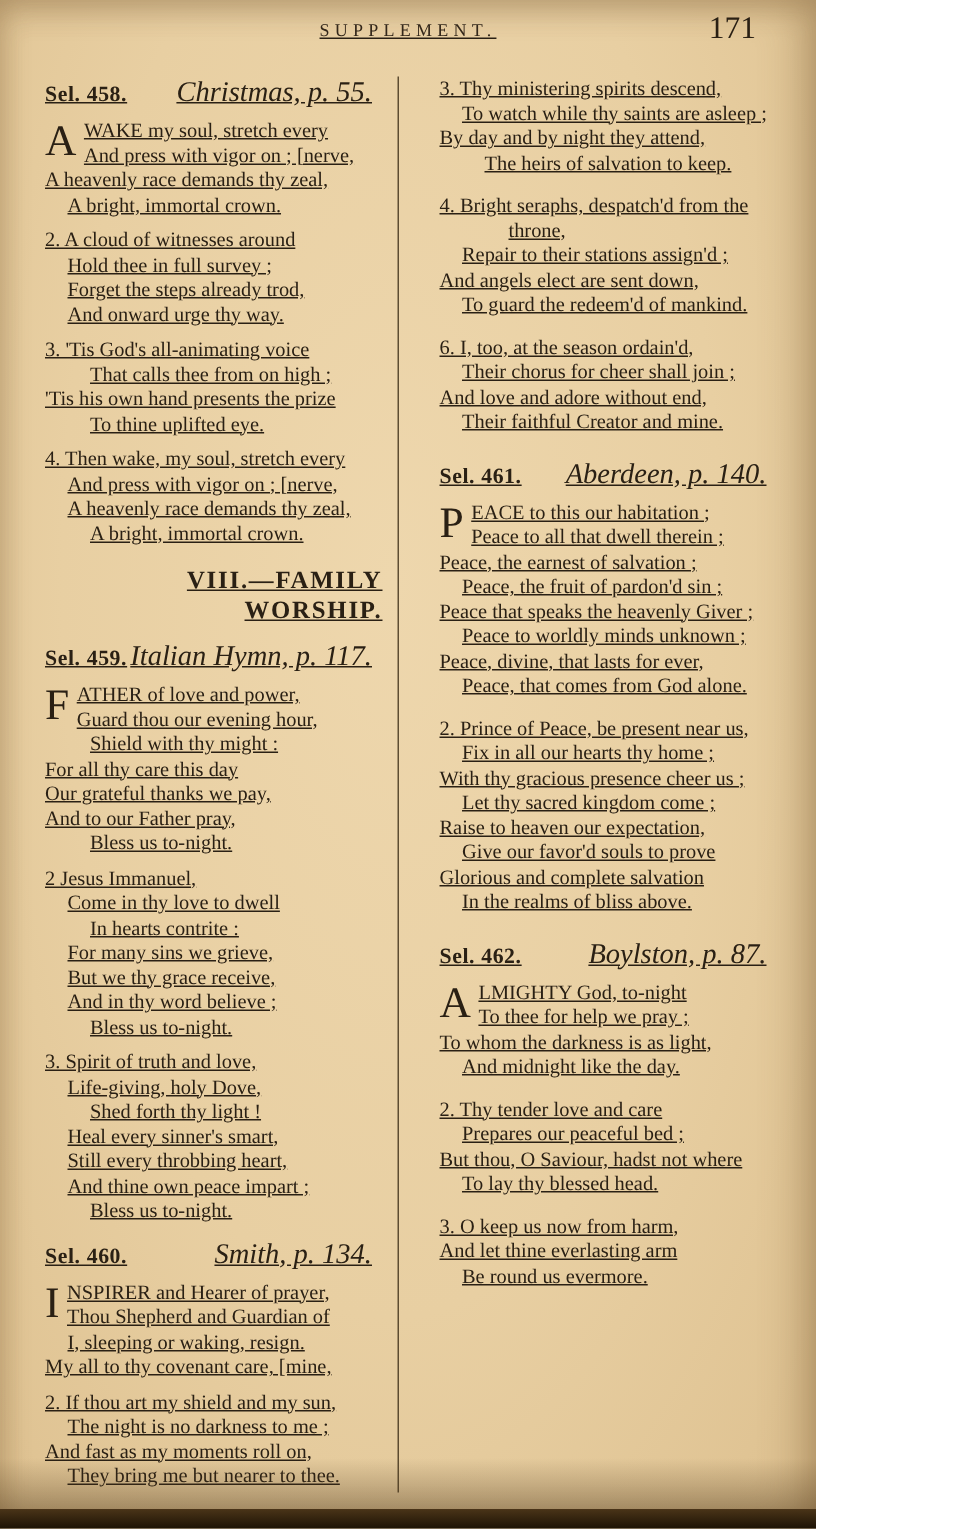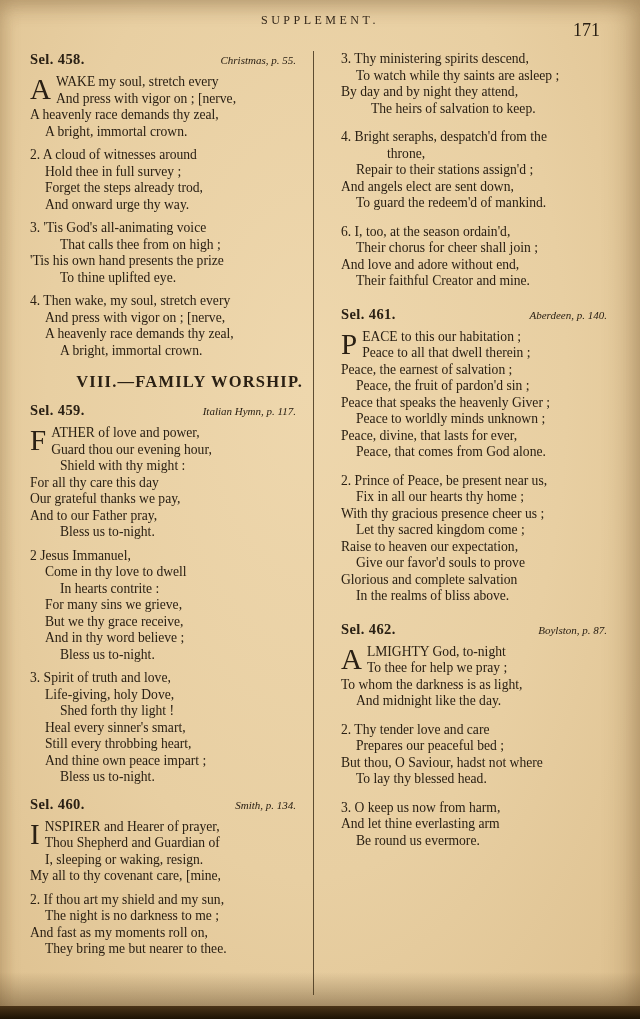--- a/index.html
+++ b/index.html
@@ -1,52 +1,53 @@
 <!DOCTYPE html>
 <html><head>
 <meta charset="utf-8">
 <style>
   html, body { margin: 0; padding: 0; }
   body {
     width: 640px; height: 1019px; overflow: hidden;
     font-family: "Liberation Serif", "DejaVu Serif", serif;
   }
   .page {
-    position: relative; width: 640px; height: 1019px; box-sizing: border-box;
+    position: relative; width: 544px; height: 1019px; box-sizing: border-box;
     background: radial-gradient(ellipse at 48% 38%, #eed7ad 0%, #e8cfa2 55%, #ddc08f 100%);
     color: #2a2014;
     box-shadow: inset -12px 0 26px rgba(110,80,40,0.30),
                 inset 6px 0 16px rgba(110,80,40,0.16),
                 inset 0 10px 16px rgba(110,80,40,0.14);
+    text-decoration: underline;
   }
   .header { position: relative; padding-top: 13px; height: 32px; }
   .header-title {
     text-align: center; font-size: 12px; letter-spacing: 3.5px;
     color: #33271a;
   }
-  .page-number { position: absolute; top: 20px; right: 40px; font-size: 18px; }
+  .page-number { position: absolute; top: 6px; right: 40px; font-size: 21px; }
   .columns {
     display: flex; align-items: stretch;
     padding: 6px 26px 0 30px; box-sizing: border-box;
     height: 950px;
   }
   .column { flex: 1 1 0; min-width: 0; }
   .column[data-name="column-left"] { padding-right: 10px; }
   .column[data-name="column-right"] {
     border-left: 1px solid rgba(58,42,20,0.8);
     padding-left: 27px;
   }
   .column > :first-child { margin-top: 0; }
   .sel-row {
     display: flex; justify-content: space-between; align-items: baseline;
     margin: 10px 2px 6px 0;
   }
   .column[data-name="column-right"] .sel-row { margin-top: 16px; }
   .sel-num { font-weight: bold; font-size: 14.5px; letter-spacing: 0.4px; }
-  .sel-tune { font-style: italic; font-size: 11px; padding-right: 5px; }
+  .sel-tune { font-style: italic; font-size: 19px; padding-right: 5px; }
   .section-heading {
     text-align: right; font-weight: bold; font-size: 16.5px;
     letter-spacing: 1.2px; margin: 13px 0 8px;
   }
   .stanza { margin-bottom: 7px; }
   .column[data-name="column-right"] .stanza { margin-bottom: 12px; }
   .line { font-size: 13.6px; line-height: 16.5px; white-space: nowrap; }
   .ind1 { margin-left: 15px; }
   .ind2 { margin-left: 30px; }
   .ind3 { margin-left: 46px; }

